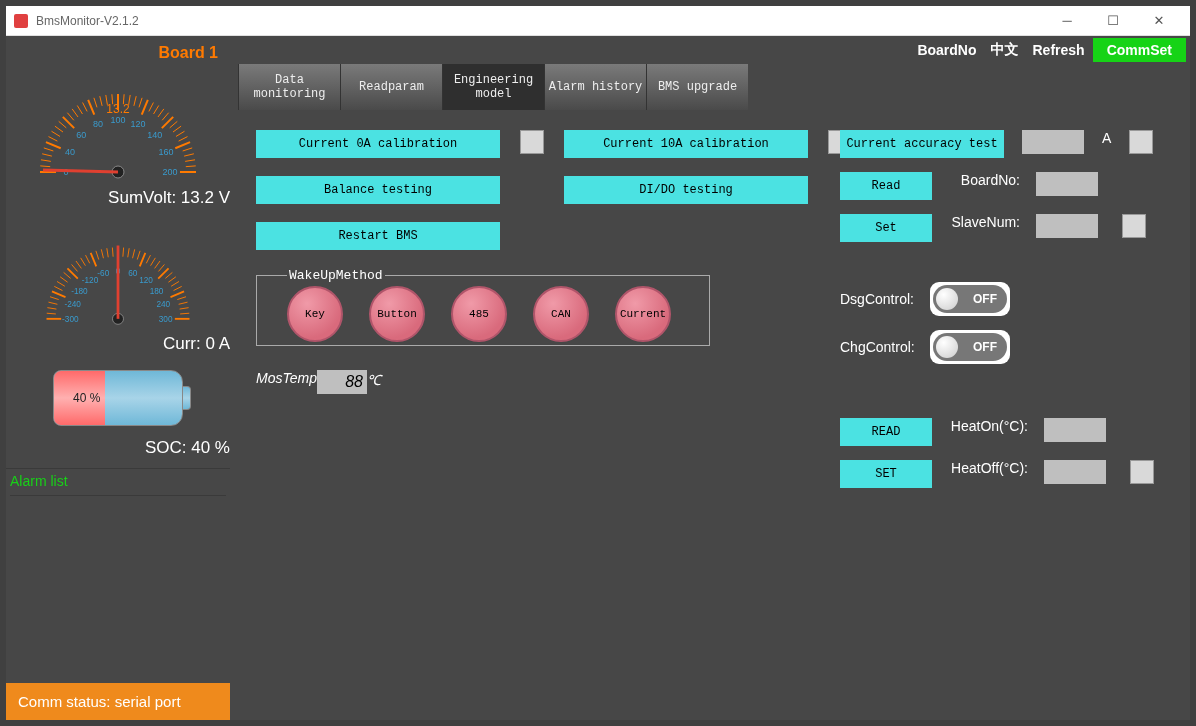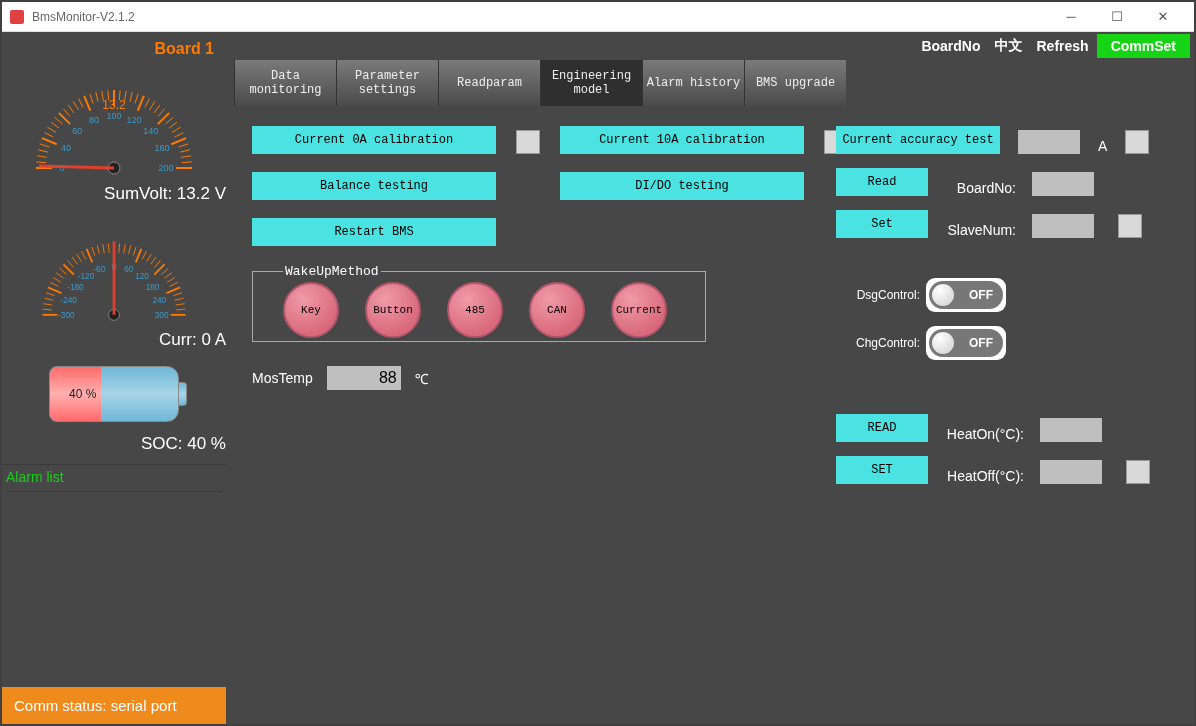--- a/index.html
+++ b/index.html
@@ -1,18 +1,18 @@
 <!DOCTYPE html>
 <html><head>
 <meta charset="utf-8">
 <style>
 * { box-sizing: border-box; margin: 0; padding: 0; }
 body { font-family: "Segoe UI", Arial, sans-serif; font-size: 13px; background: #f0f0f0; }
 
-.window { width: 1196px; height: 726px; background: #fff; display: flex; flex-direction: column; border: 2px solid #404040; }
+.window { width: 1196px; height: 726px; background: #fff; display: flex; flex-direction: column; border: 6px solid #404040; }
 
 .titlebar { height: 30px; background: #fff; display: flex; align-items: center; padding: 0 8px; border-bottom: 1px solid #e0e0e0; }
 .titlebar .icon { width: 14px; height: 14px; background: #e04040; border-radius: 2px; margin-right: 8px; }
 .titlebar .title { flex: 1; color: #666; font-size: 12px; }
 .winbtn { width: 46px; height: 30px; display: flex; align-items: center; justify-content: center; color: #555; }
 
 .mainarea { flex: 1; display: flex; background: #474747; color: #fff; overflow: hidden; }
 
 .sidebar { width: 224px; background: #474747; display: flex; flex-direction: column; }
 .board-label { color: #ff7a00; font-weight: bold; font-size: 16px; text-align: right; padding: 8px 12px 0 0; }
@@ -42,37 +42,37 @@
 .tabs { display: flex; margin: 0 0 0 8px; }
 .tab { width: 102px; height: 46px; display: flex; align-items: center; justify-content: center; text-align: center; font-family: "Courier New", monospace; font-size: 12px; color: #eee; background: linear-gradient(180deg,#7a7a7a,#4a4a4a); border-left: 1px solid #333; cursor: pointer; white-space: pre-line; }
 .tab.active { background: #2f2f2f; }
 
 .panel { flex: 1; padding: 20px 26px; position: relative; font-family: Arial, sans-serif; }
 
 .cyan-btn { background: #4be2e2; color: #000; font-family: "Courier New", monospace; font-size: 12px; border: none; height: 28px; display: inline-flex; align-items: center; justify-content: center; cursor: pointer; }
 .cyan-btn.w1 { width: 244px; }
 .cyan-btn.w2 { width: 92px; }
 
-.row { display: flex; align-items: flex-end; gap: 20px; margin-bottom: 18px; }
+.row { display: flex; align-items: flex-start; gap: 20px; margin-bottom: 18px; }
 .chkbox { width: 24px; height: 24px; background: #d9d9d9; border: 1px solid #999; cursor: pointer; }
 .txtbox { width: 62px; height: 24px; background: #bfbfbf; border: none; padding: 0 4px; color: #000; font-size: 13px; }
 .label-white { color: #fff; font-size: 14px; }
 
 fieldset.wake { border: 1px solid #aaa; width: 454px; height: 78px; margin-top: 6px; padding: 8px 30px; display: flex; align-items: center; gap: 34px; }
 fieldset.wake legend { color: #fff; font-family: "Courier New", monospace; font-size: 13px; padding: 0 2px; }
 .pinkbtn { width: 56px; height: 56px; border-radius: 50%; background: radial-gradient(circle at 35% 30%, #f09aa8, #d96a7c 70%); border: 2px solid #b0556a; display: flex; align-items: center; justify-content: center; font-family: "Courier New", monospace; font-size: 11px; color: #000; cursor: pointer; }
 
-.mostemp-row { display: flex; align-items: center; gap: 14px; margin-top: 24px; }
-.mostemp-val { width: 74px; height: 24px; background: #bfbfbf; color: #000; font-size: 16px; text-align: right; padding-right: 4px; line-height: 24px; }
+.mostemp-row { display: flex; align-items: flex-start; gap: 0; margin-top: 24px; font-style: italic; }
+.mostemp-val { width: 50px; height: 24px; background: #bfbfbf; color: #000; font-size: 16px; text-align: right; padding-right: 4px; line-height: 24px; }
 
 .rcol { position: absolute; left: 610px; top: 20px; width: 320px; }
 .rcol .row { margin-bottom: 14px; }
 
 .toggle-row { display: flex; align-items: center; gap: 6px; margin-bottom: 14px; }
-.toggle-label { width: 84px; text-align: right; font-size: 12px; }
+.toggle-label { width: 84px; text-align: left; font-size: 14px; }
 .toggle { width: 80px; height: 34px; background: #fff; border-radius: 9px; display: flex; align-items: center; padding: 3px;}
 .toggle-inner { width: 74px; height: 28px; background: #777; border-radius: 14px; display: flex; align-items: center; position: relative;}
 .toggle-knob { width: 22px; height: 22px; border-radius: 50%; background: radial-gradient(circle at 35% 30%, #fff, #ccc); margin-left: 3px;}
 .toggle-text { position: absolute; right: 10px; font-size: 12px; font-weight: bold; color: #fff; }
 
 </style>
 </head>
 <body>
 
 <div class="window">
@@ -230,22 +230,20 @@
       <div class="topbar">
         <span class="topbar-item">BoardNo</span>
         <span class="topbar-item">中文</span>
         <span class="topbar-item">Refresh</span>
         <span class="topbar-item commset">CommSet</span>
       </div>
 
       <div class="tabs" id="tabs">
           <div class="tab">Data
 monitoring</div>
-          <div class="tab">Parameter
-settings</div>
           <div class="tab">Readparam</div>
           <div class="tab active">Engineering
 model</div>
           <div class="tab">Alarm history</div>
           <div class="tab">BMS upgrade</div>
         </div>
 
       <div class="panel">
 
         <div class="row">

